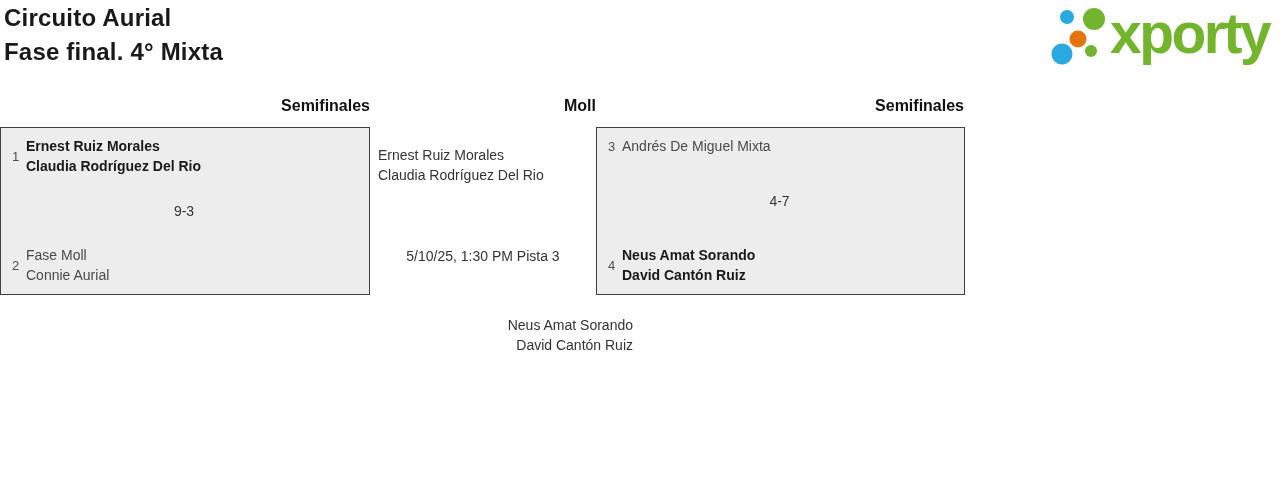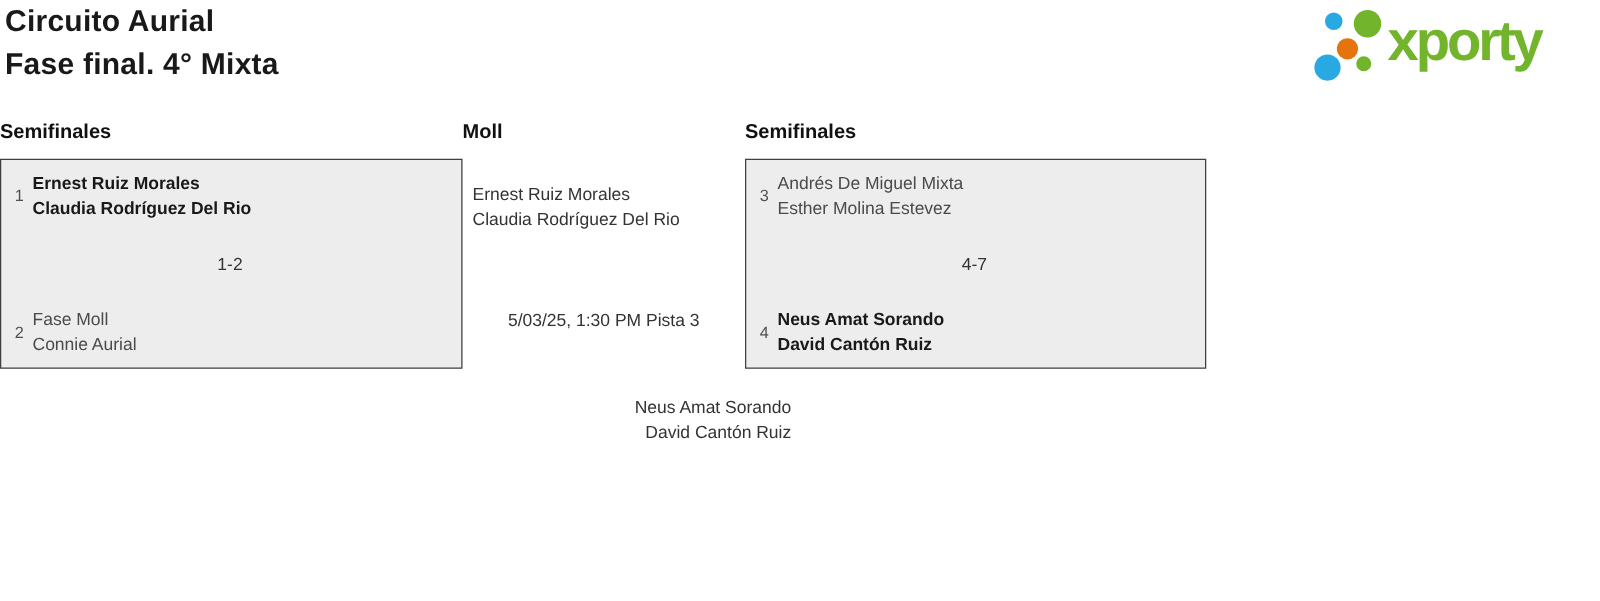--- a/index.html
+++ b/index.html
@@ -15,29 +15,29 @@
     position: absolute; left: 4px; top: 1px;
     font-size: 24px; font-weight: 700; line-height: 34px;
     color: #191919; letter-spacing: 0.2px;
   }
 
   
   .logo { position: absolute; left: 1045px; top: 4px; width: 232px; height: 66px; cursor: pointer; }
   .logo-dots { position: absolute; left: 0; top: 0; }
   .logo-text {
     position: absolute; left: 65px; top: -2px;
-    font-size: 45px; line-height: 62px; font-weight: 700;
+    font-size: 57px; line-height: 62px; font-weight: 700;
     color: #72b52c; letter-spacing: -2.5px;
   }
 
   
   .round-header {
     position: absolute; top: 97px;
     font-size: 16px; font-weight: 700; color: #111;
-    text-align: left;
+    text-align: right;
   }
   .rh-left   { left: 0;     width: 370px; }
   .rh-center { left: 370px; width: 226px; }
   .rh-right  { left: 596px; width: 368px; }
 
   
   .match-box {
     position: absolute; top: 127px; height: 168px;
     background: #ededed; border: 1px solid #404040; box-sizing: border-box;
     display: flex; flex-direction: column; justify-content: space-between;
@@ -90,51 +90,50 @@
   <div class="round-header rh-right">Semifinales</div>
 
   <div class="match-box box-left">
     <div class="team">
       <span class="seed">1</span>
       <div class="players winner">
         <div>Ernest Ruiz Morales</div>
         <div>Claudia Rodríguez Del Rio</div>
       </div>
     </div>
-    <div class="score">1-2</div>
+    <div class="score">9-3</div>
     <div class="team">
       <span class="seed">2</span>
       <div class="players">
         <div>Fase Moll</div>
         <div>Connie Aurial</div>
       </div>
     </div>
   </div>
 
   <div class="match-box box-right">
     <div class="team">
       <span class="seed">3</span>
       <div class="players">
         <div>Andrés De Miguel Mixta</div>
-        <div>Esther Molina Estevez</div>
       </div>
     </div>
     <div class="score">4-7</div>
     <div class="team">
       <span class="seed">4</span>
       <div class="players winner">
         <div>Neus Amat Sorando</div>
         <div>David Cantón Ruiz</div>
       </div>
     </div>
   </div>
 
   <div class="final-team final-team-top">
     <div>Ernest Ruiz Morales</div>
     <div>Claudia Rodríguez Del Rio</div>
   </div>
-  <div class="final-schedule">5/03/25, 1:30 PM Pista 3</div>
+  <div class="final-schedule">5/10/25, 1:30 PM Pista 3</div>
   <div class="final-team final-team-bottom">
     <div>Neus Amat Sorando</div>
     <div>David Cantón Ruiz</div>
   </div>
 
 </div>
 
 </body></html>

